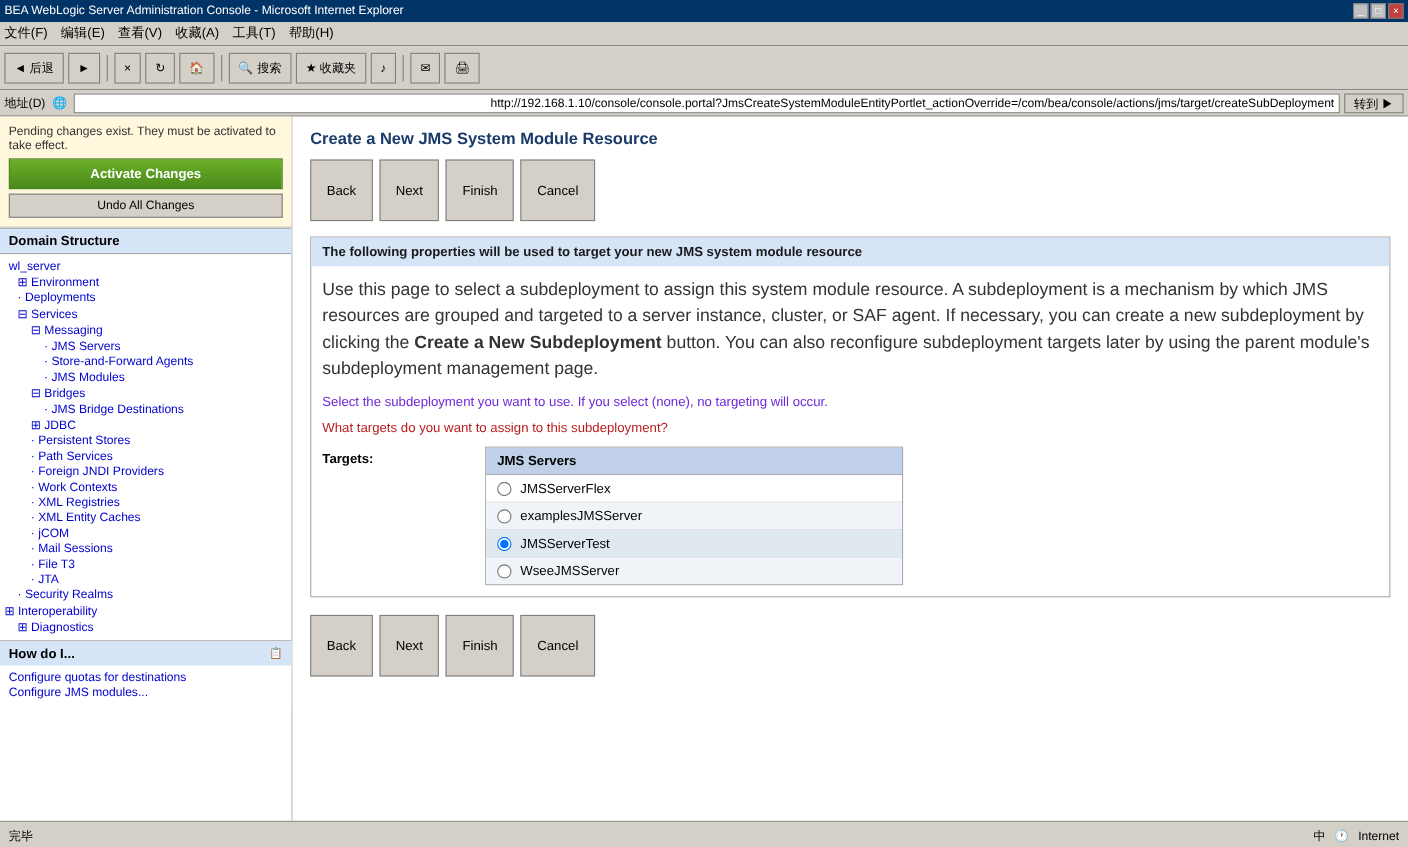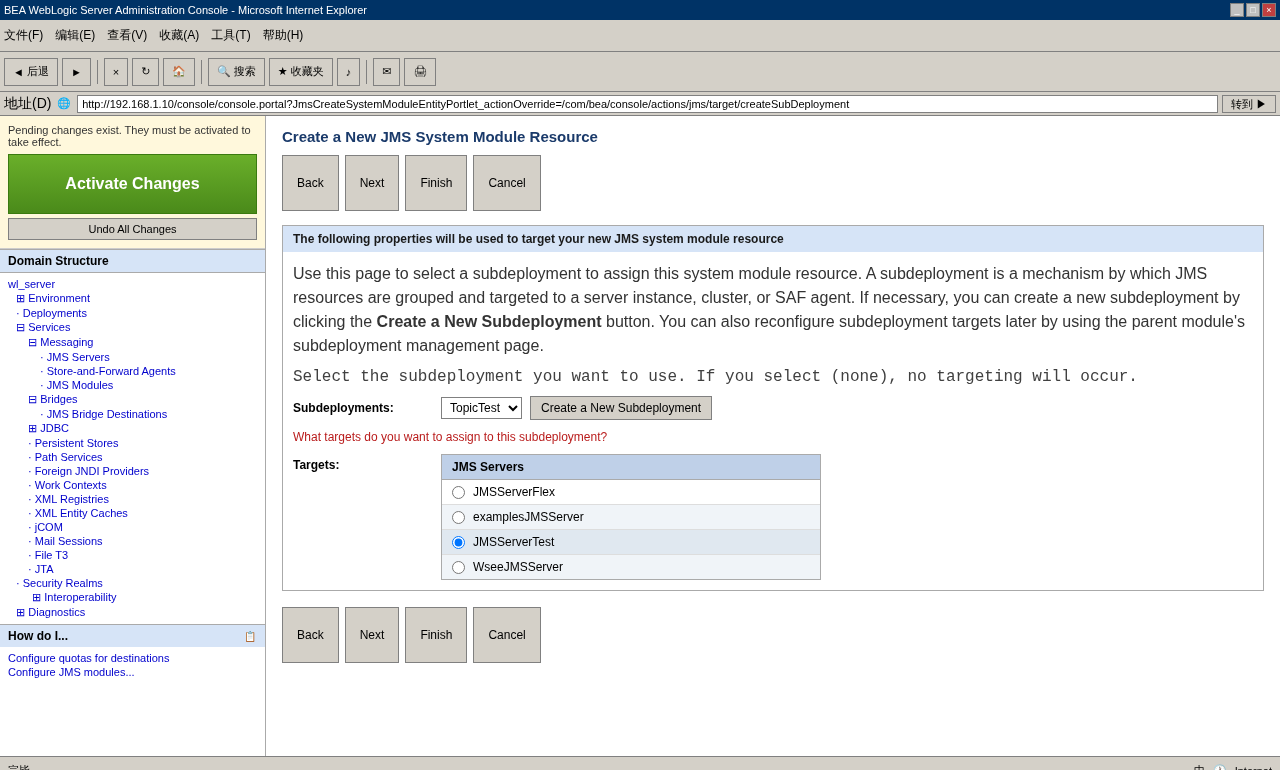--- a/index.html
+++ b/index.html
@@ -22,21 +22,21 @@
       background: #c0c0c0;
       border: 1px solid #808080;
       font-size: 9px;
       display: flex; align-items: center; justify-content: center;
       cursor: pointer;
     }
 
     
     .menu-bar {
       background: #d4d0c8;
-      height: 32px;
+      height: 22px;
       display: flex;
       align-items: center;
       padding: 0 4px;
       gap: 12px;
       font-size: 12px;
       border-bottom: 1px solid #808080;
     }
     .menu-item { cursor: pointer; }
 
     
@@ -63,28 +63,29 @@
     
     .address-bar {
       background: #d4d0c8;
       height: 24px;
       display: flex;
       align-items: center;
       padding: 0 4px;
       gap: 4px;
       border-bottom: 1px solid #808080;
     }
-    .address-label { font-size: 14px; }
+    .address-label { font-size: 11px; }
     .address-input {
       flex: 1;
       height: 18px;
       border: 1px solid #808080;
       font-size: 11px;
       padding: 0 4px;
       background: #fff;
+      text-align: right;
     }
     .go-btn {
       background: #d4d0c8;
       border: 1px solid #808080;
       padding: 1px 8px;
       height: 18px;
       cursor: pointer;
       font-size: 11px;
     }
 
@@ -107,27 +108,27 @@
       background: #fff8dc;
       padding: 8px;
       border-bottom: 1px solid #ccc;
       font-size: 11px;
       color: #333;
     }
     .activate-btn {
       display: block;
       width: 100%;
       margin: 6px 0 4px 0;
-      padding: 20px 4px;
+      padding: 6px 4px;
       background: linear-gradient(to bottom, #6aaf2a, #4a8a1a);
       color: #fff;
       font-weight: bold;
       border: 1px solid #3a7a10;
       cursor: pointer;
-      font-size: 16px;
+      font-size: 12px;
       text-align: center;
     }
     .undo-btn {
       display: block;
       width: 100%;
       padding: 4px;
       background: #d4d0c8;
       border: 1px solid #808080;
       cursor: pointer;
       font-size: 11px;
@@ -420,21 +421,21 @@
       </div>
       <div class="tree-item" style="padding-left:28px;">
         <a class="tree-link">· <span>File T3</span></a>
       </div>
       <div class="tree-item" style="padding-left:28px;">
         <a class="tree-link">· <span>JTA</span></a>
       </div>
       <div class="tree-item" style="padding-left:16px;">
         <a class="tree-link">· <span>Security Realms</span></a>
       </div>
-      <div class="tree-item" style="padding-left:32px;">
+      <div class="tree-item" style="padding-left:4px;">
         <a class="tree-link">⊞ <span>Interoperability</span></a>
       </div>
       <div class="tree-item" style="padding-left:16px;">
         <a class="tree-link">⊞ <span>Diagnostics</span></a>
       </div>
     </div>
 
     <div class="how-do-i">
       <div class="how-do-i-title">
         <span>How do I...</span>
@@ -457,30 +458,22 @@
       <button class="wizard-btn">Cancel</button>
     </div>
 
     <div class="section-box">
       <div class="section-header">The following properties will be used to target your new JMS system module resource</div>
       <div class="section-body">
         <p class="section-desc">
           Use this page to select a subdeployment to assign this system module resource. A subdeployment is a mechanism by which JMS resources are grouped and targeted to a server instance, cluster, or SAF agent. If necessary, you can create a new subdeployment by clicking the <strong>Create a New Subdeployment</strong> button. You can also reconfigure subdeployment targets later by using the parent module's subdeployment management page.
         </p>
 
-        <p style="color:#404040;font-size:16px;margin:10px 0;font-family:Liberation Mono, monospace;">Select the subdeployment you want to use. If you select (none), no targeting will occur.</p>
-
-        <div class="field-row">
-          <span class="field-label">Subdeployments:</span>
-          <select class="subdeployment-select">
-            <option>TopicTest</option>
-            <option>(none)</option>
-          </select>
-          <button class="create-subdeployment-btn">Create a New Subdeployment</button>
-        </div>
+        <p style="color:#6d28d9;font-size:12px;margin:10px 0;">Select the subdeployment you want to use. If you select (none), no targeting will occur.</p>
+
 
         <p class="targets-question">What targets do you want to assign to this subdeployment?</p>
 
         <div class="targets-row">
           <span class="targets-label">Targets:</span>
           <div class="jms-servers-table">
             <div class="jms-servers-header">JMS Servers</div>
             <div class="jms-server-row">
               <input type="radio" name="jms-target" style="">
               <span>JMSServerFlex</span>

